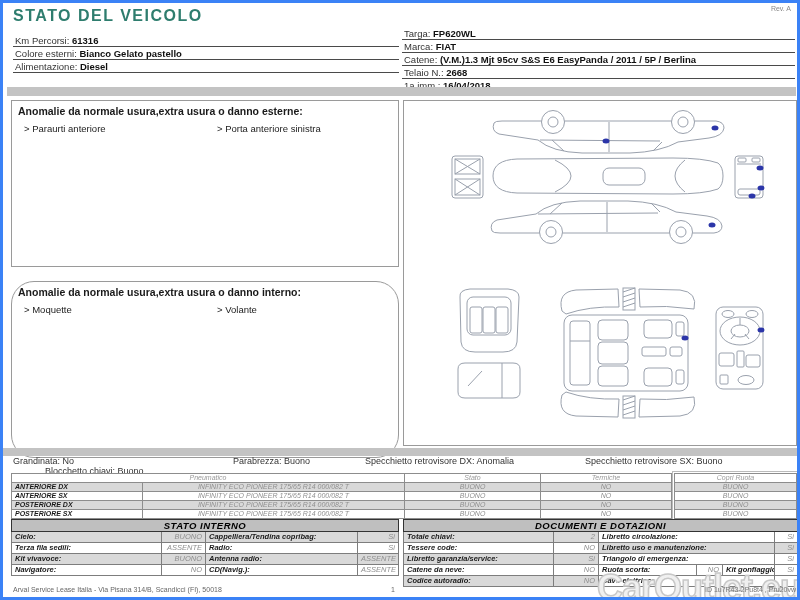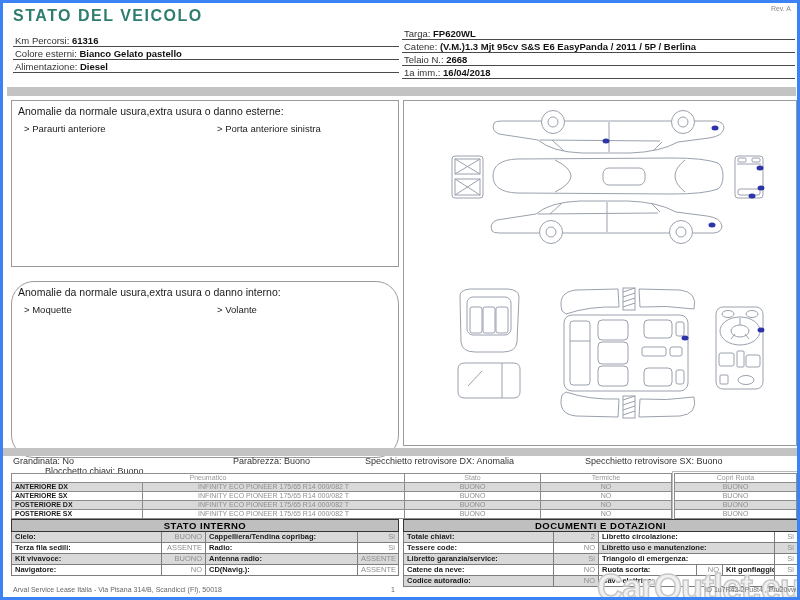--- a/index.html
+++ b/index.html
@@ -20,33 +20,33 @@
   .frow { border-bottom:1px solid #4a4a4a; font-size:9.5px; color:#333;
           padding:1px 2px 1px 2px; height:13px; line-height:11px; white-space:nowrap; overflow:hidden; }
   .frow b { color:#111; }
   .graybar { position:absolute; background:#c3c3c3; }
   .bar1 { left:4px; top:84px; width:789px; height:9px; }
   .bar2 { left:0; top:445px; width:800px; height:8px; }
   .abox { position:absolute; border:1px solid #9a9a9a; background:#fff; }
   .box-ext { left:8px; top:97px;  width:388px; height:167px; }
   .box-int { left:8px; top:278px; width:388px; height:177px;border-radius:23px; }
   .box-diag{ left:400px; top:97px; width:394px; height:346px; }
-  .abox .atitle { font-size:10.5px; font-weight:normal; color:#1a1a1a; padding:4px 6px 2px 6px; }
+  .abox .atitle { font-size:10.5px; font-weight:bold; color:#1a1a1a; padding:4px 6px 2px 6px; }
   .abox .aitems { position:relative; font-size:9.5px; color:#222; }
   .abox .aitem  { position:absolute; top:4px; white-space:nowrap; }
   .abox .aitem.i0 { left:12px; }
   .abox .aitem.i1 { left:205px; }
   .summary { position:absolute; left:0; top:452px; width:800px; font-size:9px; color:#333; }
   .sitem { position:absolute; white-space:nowrap; }
   .s-a { left:10px;  top:1px; }
   .s-b { left:230px; top:1px; }
   .s-c { left:362px; top:1px; }
   .s-d { left:582px; top:1px; }
   .s-e { left:10px;  top:11px;padding-left:32px; }
-  table { border-collapse:collapse; table-layout:fixed; position:absolute; background:#fff; }
+  table { border-collapse:collapse; table-layout:fixed; position:absolute; background:#fff;font-style:italic; }
   td, th { overflow:hidden; white-space:nowrap; }
   .tyres { left:8px; top:470px; width:660px; border:1px solid #444; font-size:7px; }
   .tyres th, .tyres td { border:1px solid #8d8d8d; height:8px; line-height:8px; padding:0 3px; }
   .tyres th { color:#999; font-weight:normal; text-align:center; }
   .tyres .pos { font-weight:bold; color:#1a1a1a; text-align:left; }
   .tyres .mut { color:#8f8f8f; text-align:center; }
   .copri { left:671px; top:470px; width:123px; border:1px solid #555; font-size:7px;
            outline:1px solid #bbb; outline-offset:1px; }
   .copri th, .copri td { border:1px solid #8d8d8d; height:8px; line-height:8px; padding:0 3px; text-align:center; }
   .copri th { color:#999; font-weight:normal; }
@@ -80,20 +80,21 @@
   <div class="title">STATO DEL VEICOLO</div>
 
   <div class="hfields left">
     <div class="frow"><span>Km Percorsi:</span> <b>61316</b></div>
     <div class="frow"><span>Colore esterni:</span> <b>Bianco Gelato pastello</b></div>
     <div class="frow"><span>Alimentazione:</span> <b>Diesel</b></div>
   </div>
 
   <div class="hfields right">
     <div class="frow"><span>Targa:</span> <b>FP620WL</b></div>
+    <div class="frow"><span>Marca:</span> <b>FIAT</b></div>
     <div class="frow"><span>Catene:</span> <b>(V.M.)1.3 Mjt 95cv S&amp;S E6 EasyPanda / 2011 / 5P / Berlina</b></div>
     <div class="frow"><span>Telaio N.:</span> <b>2668</b></div>
     <div class="frow"><span>1a imm.:</span> <b>16/04/2018</b></div>
   </div>
 
   <div class="graybar bar1"></div>
 
   <div class="abox box-ext">
     <div class="atitle">Anomalie da normale usura,extra usura o danno esterne:</div>
     <div class="aitems">

